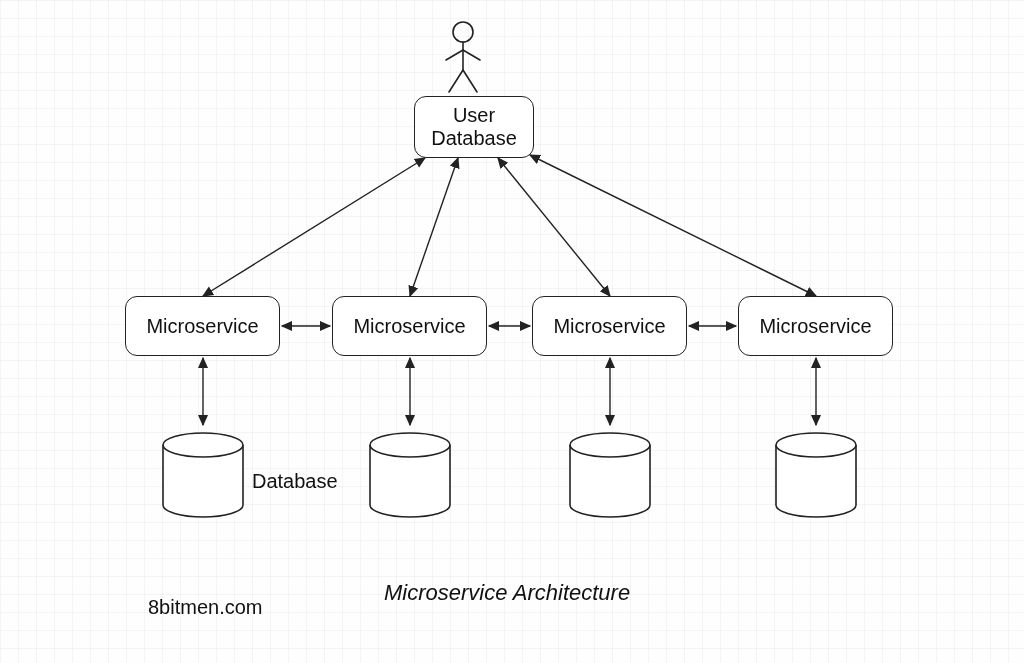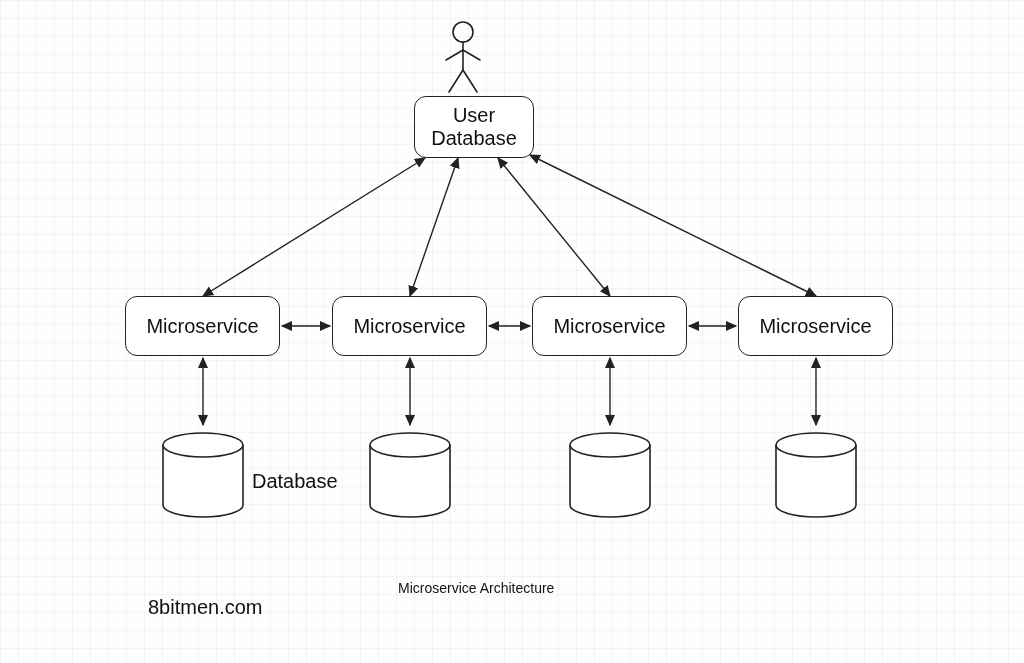--- a/index.html
+++ b/index.html
@@ -135,17 +135,17 @@
 
     <g>
       <path d="M 776 445 L 776 505 A 40 12 0 0 0 856 505 L 856 445" fill="#fff"></path>
       <ellipse cx="816" cy="445" rx="40" ry="12"></ellipse>
     </g>
   </g>
 </svg>
 
 <div class="label" style="left:252px; top:470px;">Database</div>
 
-<div class="label" style="left:398px; top:580px; font-size:14px;">Microservice Architecture</div>
+<div class="label" style="left:384px; top:580px; font-size:22px;font-style:italic;">Microservice Architecture</div>
 
 <div class="label" style="left:148px; top:596px; font-size:20px;">8bitmen.com</div>
 
 </div>
 
 </body></html>

